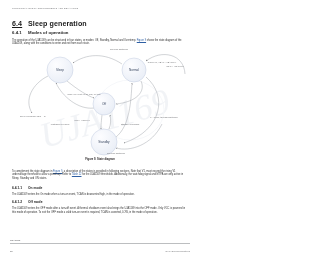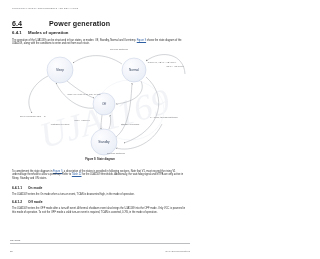--- a/index.html
+++ b/index.html
@@ -42,21 +42,21 @@
   .h2 {
     position: absolute;
     left: 12px;
     top: 19.5px;
     font-size: 7.1px;
     font-weight: bold;
     color: #1a1a1a;
     letter-spacing: 0.1px;
     white-space: nowrap;
   }
-  .h2 .num { display: inline-block; width: 37px; text-decoration: underline; }
+  .h2 .num { display: inline-block; width: 16px; text-decoration: underline; }
 
   .h3 {
     position: absolute;
     left: 12px;
     top: 29.5px;
     font-size: 4.3px;
     font-weight: bold;
     color: #1a1a1a;
     letter-spacing: 0.05px;
     white-space: nowrap;
@@ -147,21 +147,21 @@
   }
 </style>
 </head>
 <body>
 
 <div class="page">
 
   <div class="doc-header">FUNCTIONAL BLOCK REQUIREMENTS AND BEHAVIORS</div>
 
   <div class="h2">
-    <span class="num">6.4</span><span>Power generation</span>
+    <span class="num">6.4</span><span>Sleep generation</span>
   </div>
 
   <div class="h3">
     <span class="num">6.4.1</span><span>Modes of operation</span>
   </div>
 
   <p class="para" id="p-intro"><span>The operation of the UJA1169 can be structured in four states, or modes: Off, Standby, Normal and Overtemp. </span><a class="lnk" href="#">Figure 9</a><span> shows the state diagram of the UJA1169, along with the conditions to enter and exit from each state.</span></p>
 
   <div class="figure">
     <svg viewBox="0 0 176 112" xmlns="http://www.w3.org/2000/svg">

